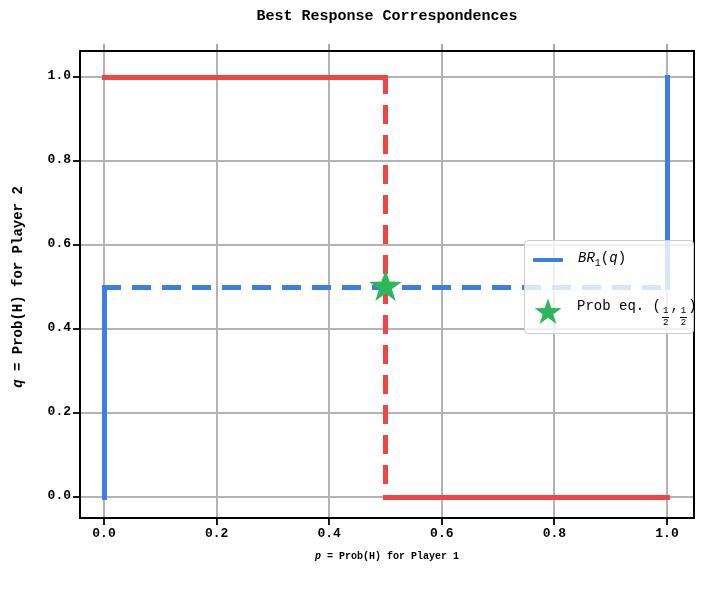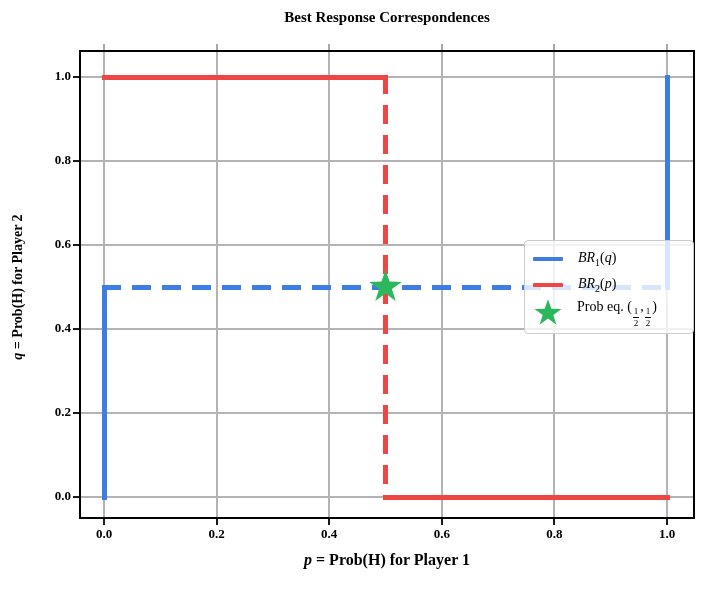--- a/index.html
+++ b/index.html
@@ -1,18 +1,18 @@
 <!DOCTYPE html>
 <html><head>
 <meta charset="utf-8">
 <style>
   html,body{margin:0;padding:0;overflow:hidden;background:#ffffff;}
   #figure{
     position:relative;width:704px;height:589px;background:#ffffff;
-    font-family:Liberation Serif, serif;color:#000;overflow:hidden;
+    font-family:Liberation Mono, monospace;color:#000;overflow:hidden;
   }
   .title{
     position:absolute;left:79px;top:7px;width:616px;text-align:center;
     font-size:15px;font-weight:bold;line-height:1.38;
   }
   .plot-border{
     position:absolute;left:79px;top:50px;width:612px;height:465px;
     border:2px solid #000;background:#fff;
   }
   .plot-inner{position:absolute;inset:0;overflow:hidden;}
@@ -25,21 +25,21 @@
     clip-path:polygon(50% 0%,62% 34%,98% 35%,69% 56%,80% 91%,50% 69%,20% 91%,31% 56%,2% 35%,38% 34%);
   }
   .tick{position:absolute;background:#1a1a1a;}
   .tick-b{width:2px;height:6px;top:519px;}
   .tick-t{width:2px;height:6px;top:44px;background:#aaaaaa;}
   .tick-l{width:6px;height:2px;left:73px;}
   .xtick-label{position:absolute;top:526px;width:44px;text-align:center;font-size:13px;font-weight:bold;}
   .ytick-label{position:absolute;left:27px;width:44px;text-align:right;font-size:13px;font-weight:bold;}
   .xaxis-label{
     position:absolute;left:79px;top:551px;width:616px;text-align:center;
-    font-size:16px;font-weight:bold;
+    font-size:10px;font-weight:bold;
   }
   .yaxis-label{
     position:absolute;left:-130px;top:277px;width:300px;height:20px;text-align:center;
     font-size:14px;font-weight:bold;transform:rotate(-90deg);
   }
   .var{font-style:italic;}
   .legend{
     position:absolute;left:524px;top:240px;width:170px;height:94px;z-index:10;
     background:rgba(255,255,255,0.8);border:1px solid #cccccc;border-radius:4px;
     box-sizing:border-box;padding:5px 10px 4px 8px;display:flex;flex-direction:column;justify-content:space-between;
@@ -96,24 +96,20 @@
 
   <div class="yaxis-label">
     <span class="var">q</span><span> = Prob(H) for Player 2</span>
   </div>
 
   <div class="legend">
     <div class="legend-row">
       <span class="lg-swatch-line" id="sw0" style="background: rgb(62, 125, 227);"></span>
       <span class="lg-label"><i>BR</i><sub>1</sub><span>(</span><i>q</i><span>)</span></span>
     </div>
-    <div class="legend-row">
-      <span class="lg-swatch-line" id="sw1" style="background: rgb(238, 69, 69);"></span>
-      <span class="lg-label"><i>BR</i><sub>2</sub><span>(</span><i>p</i><span>)</span></span>
-    </div>
     <div class="legend-row tall">
       <span class="lg-swatch-star" id="sw2" style="background: rgb(45, 183, 92);"></span>
       <span class="lg-label"><span>Prob eq. (</span><span class="frac">
             <span class="num">1</span>
             <span class="den">2</span>
           </span><span>,</span><span class="frac">
             <span class="num">1</span>
             <span class="den">2</span>
           </span><span>)</span></span>
     </div>

